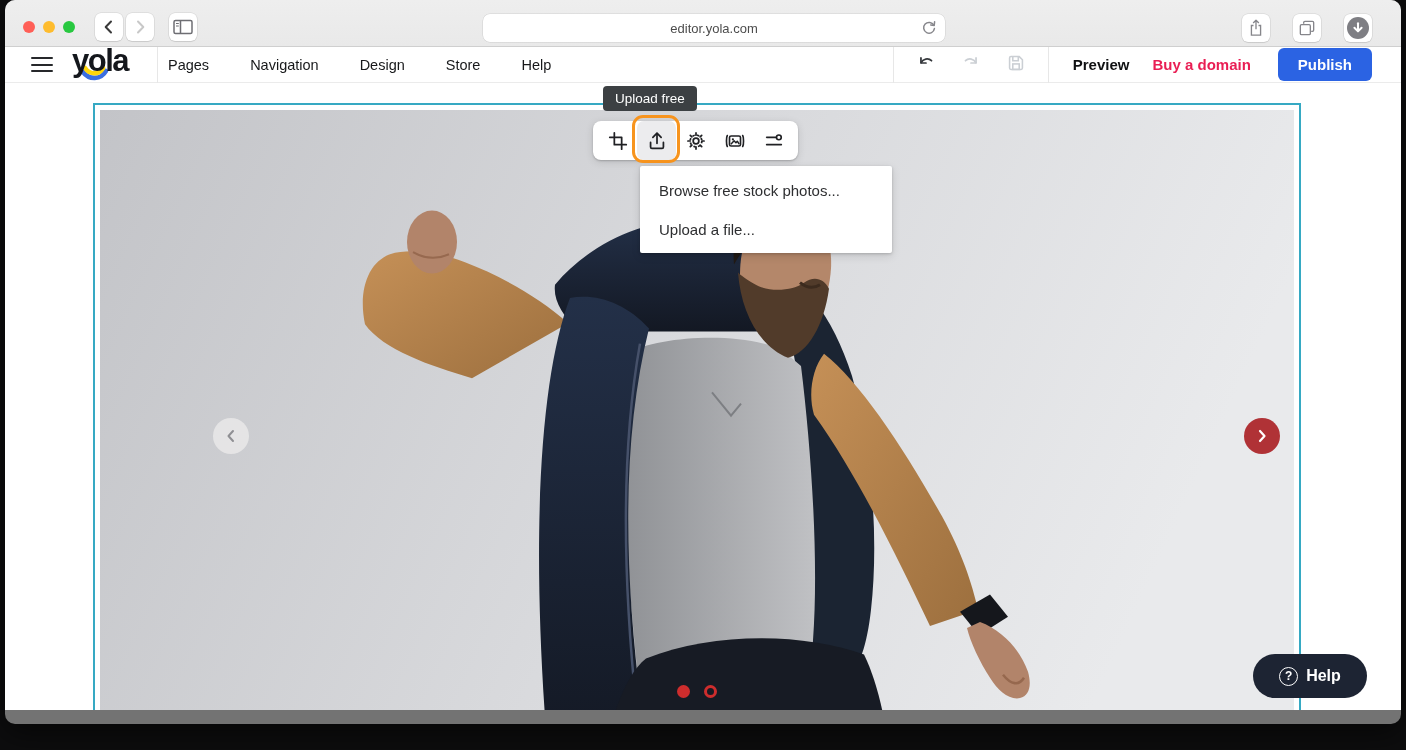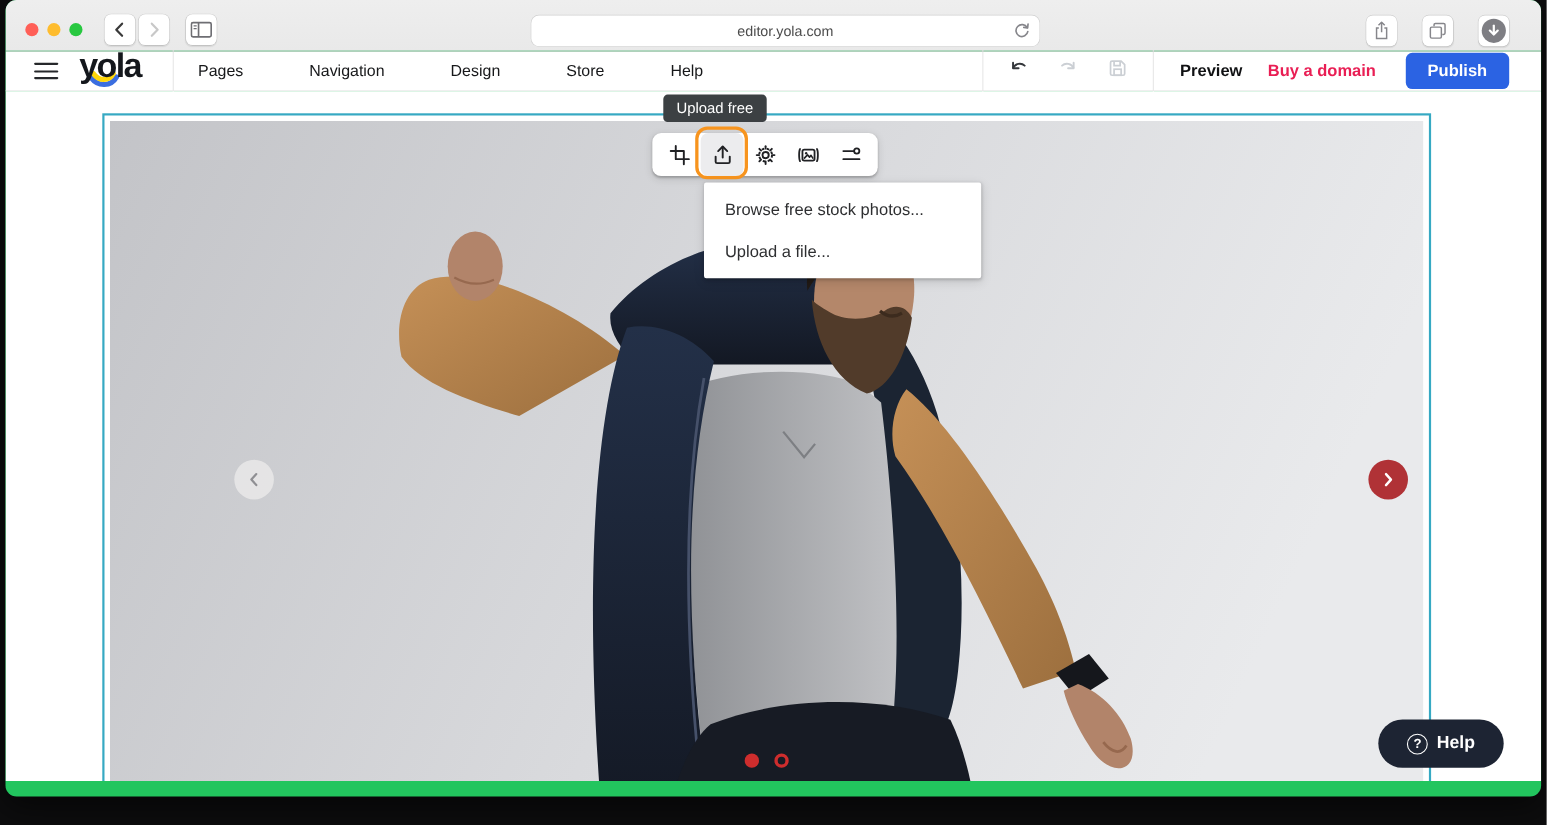--- a/index.html
+++ b/index.html
@@ -1,20 +1,20 @@
 <!DOCTYPE html>
 <html><head>
 <meta charset="utf-8">
 <style>
   * { margin:0; padding:0; box-sizing:border-box; }
   html,body { width:1406px; height:750px; overflow:hidden; }
   body { background:#0d0d0e; font-family:"Liberation Sans", sans-serif; position:relative; }
 
   .window { position:absolute; left:5px; top:0; width:1396px; height:724px;
-            border-radius:10px; overflow:hidden; background:#22c55e;
+            border-radius:10px; overflow:hidden; background:#737373;
             box-shadow:0 8px 30px rgba(0,0,0,.6); }
 
   
   .chrome { height:47px; background:linear-gradient(#eeeeee,#e9e9e9); border-bottom:1px solid #cfcfcf;
             display:flex; align-items:center; position:relative; padding:8px 26px 0 18px; }
   .traffic { display:flex; gap:8px; margin-right:20px; }
   .light { width:12px; height:12px; border-radius:50%; }
   .light.red{ background:#ff5f57; } .light.amber{ background:#febc2e; } .light.green{ background:#28c840; }
   .chrome-btn { width:28px; height:28px; border-radius:6px; background:#fff;
                 box-shadow:0 0 0 .5px rgba(0,0,0,.12), 0 1px 1px rgba(0,0,0,.08);
@@ -30,21 +30,21 @@
   .dl-circle { width:22px; height:22px; border-radius:50%; background:#7e7e83;
                display:flex; align-items:center; justify-content:center; }
 
   
   .editor-bar { height:36px; background:#fff; border-bottom:1px solid #ebebeb;
                 display:flex; align-items:center; padding:0 0 0 26px; }
   .burger { width:22px; display:flex; flex-direction:column; gap:4.5px; margin-right:18px; cursor:pointer; }
   .burger span { height:2px; background:#26282b; border-radius:1px; }
   .logo { margin-right:18px; }
   .vdiv { width:1px; height:50px; background:#e7e7e7; }
-  .nav { display:flex; align-items:flex-start; margin-left:22px; gap:60px; }
+  .nav { display:flex; align-items:flex-start; margin-left:10px; gap:41px; }
   .nav .item { font-size:14.5px; color:#17181a; cursor:pointer; }
   .right-group { margin-left:auto; display:flex; align-items:center; height:50px; }
   .hist { display:flex; align-items:center; gap:23px; padding:0 21px; }
   .preview { font-size:15px; font-weight:700; color:#101113; margin:0 23px 0 24px; cursor:pointer;text-align:center; }
   .buy { font-size:15px; font-weight:700; color:#e91e54; margin-right:27px; cursor:pointer; }
   .publish { background:#2b63e3; color:#fff; font-size:15px; font-weight:700;
              font-family:"Liberation Sans",sans-serif; border:none; border-radius:6px;
              padding:0 20px; height:33px; margin-right:29px; cursor:pointer; }
 
   

